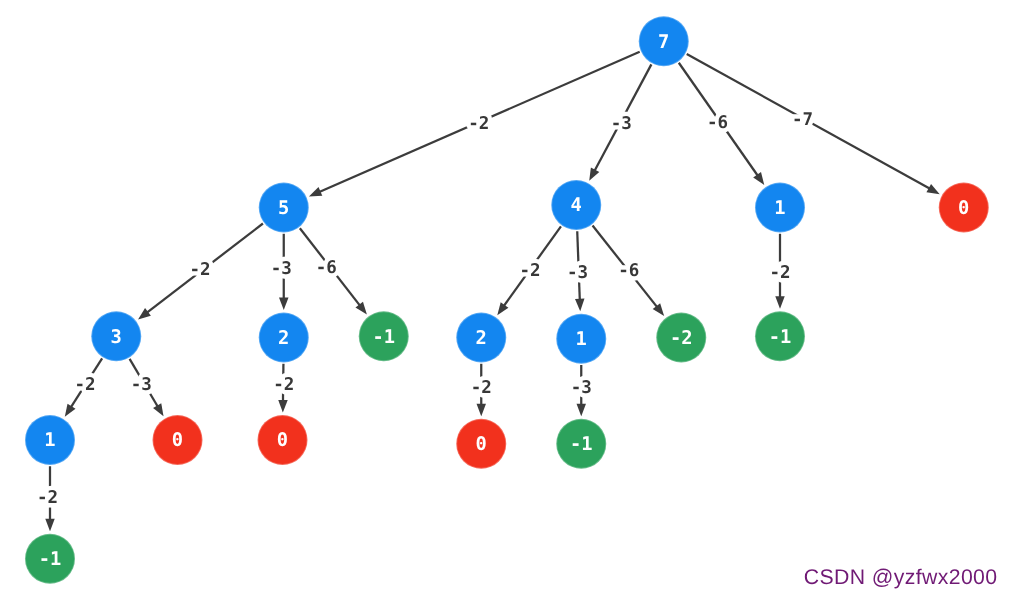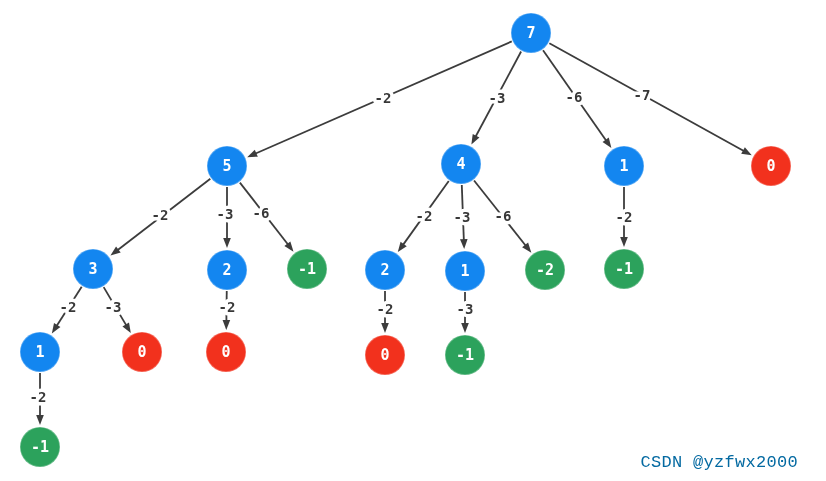--- a/index.html
+++ b/index.html
@@ -126,14 +126,14 @@
       <text x="142" y="352" dy="5" class="node-label">0</text>
       <circle cx="226" cy="352" r="20" fill="#f2311d" class="node-circle"></circle>
       <text x="226" y="352" dy="5" class="node-label">0</text>
       <circle cx="385" cy="355" r="20" fill="#f2311d" class="node-circle"></circle>
       <text x="385" y="355" dy="5" class="node-label">0</text>
       <circle cx="465" cy="355" r="20" fill="#2ca25c" class="node-circle"></circle>
       <text x="465" y="355" dy="5" class="node-label">-1</text>
       <circle cx="40" cy="447" r="20" fill="#2ca25c" class="node-circle"></circle>
       <text x="40" y="447" dy="5" class="node-label">-1</text>
     </svg>
-  <div class="watermark" style="color: #0369a1; font-family: Liberation Mono, monospace;">CSDN @yzfwx2000</div>
+  <div class="watermark" style="color: #701a75;">CSDN @yzfwx2000</div>
 </div>
 
 </body></html>

